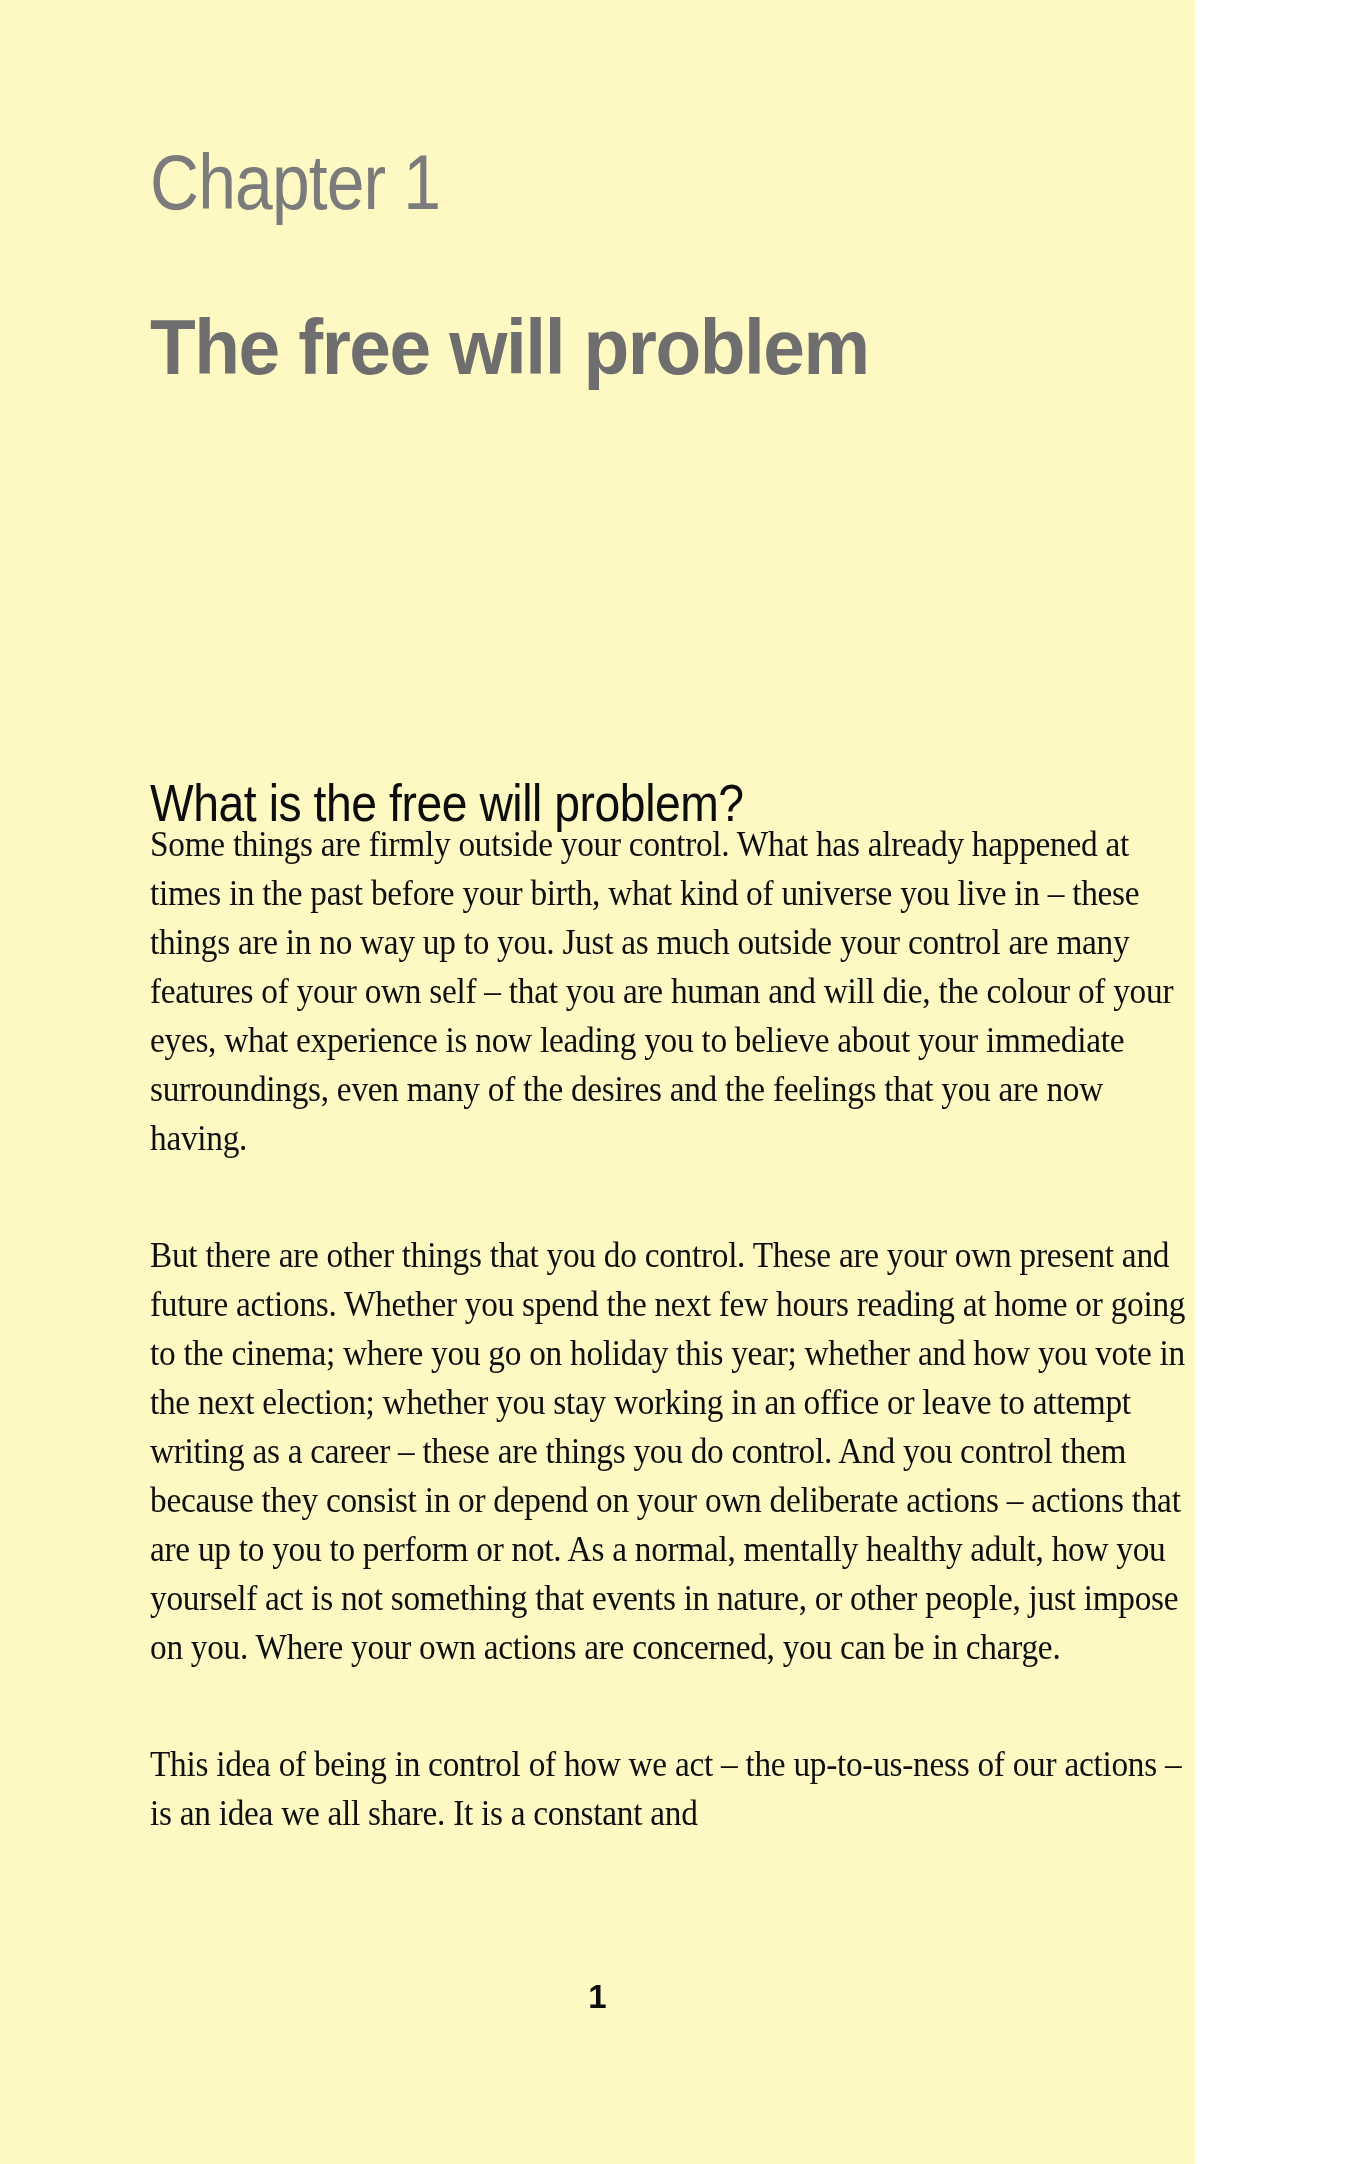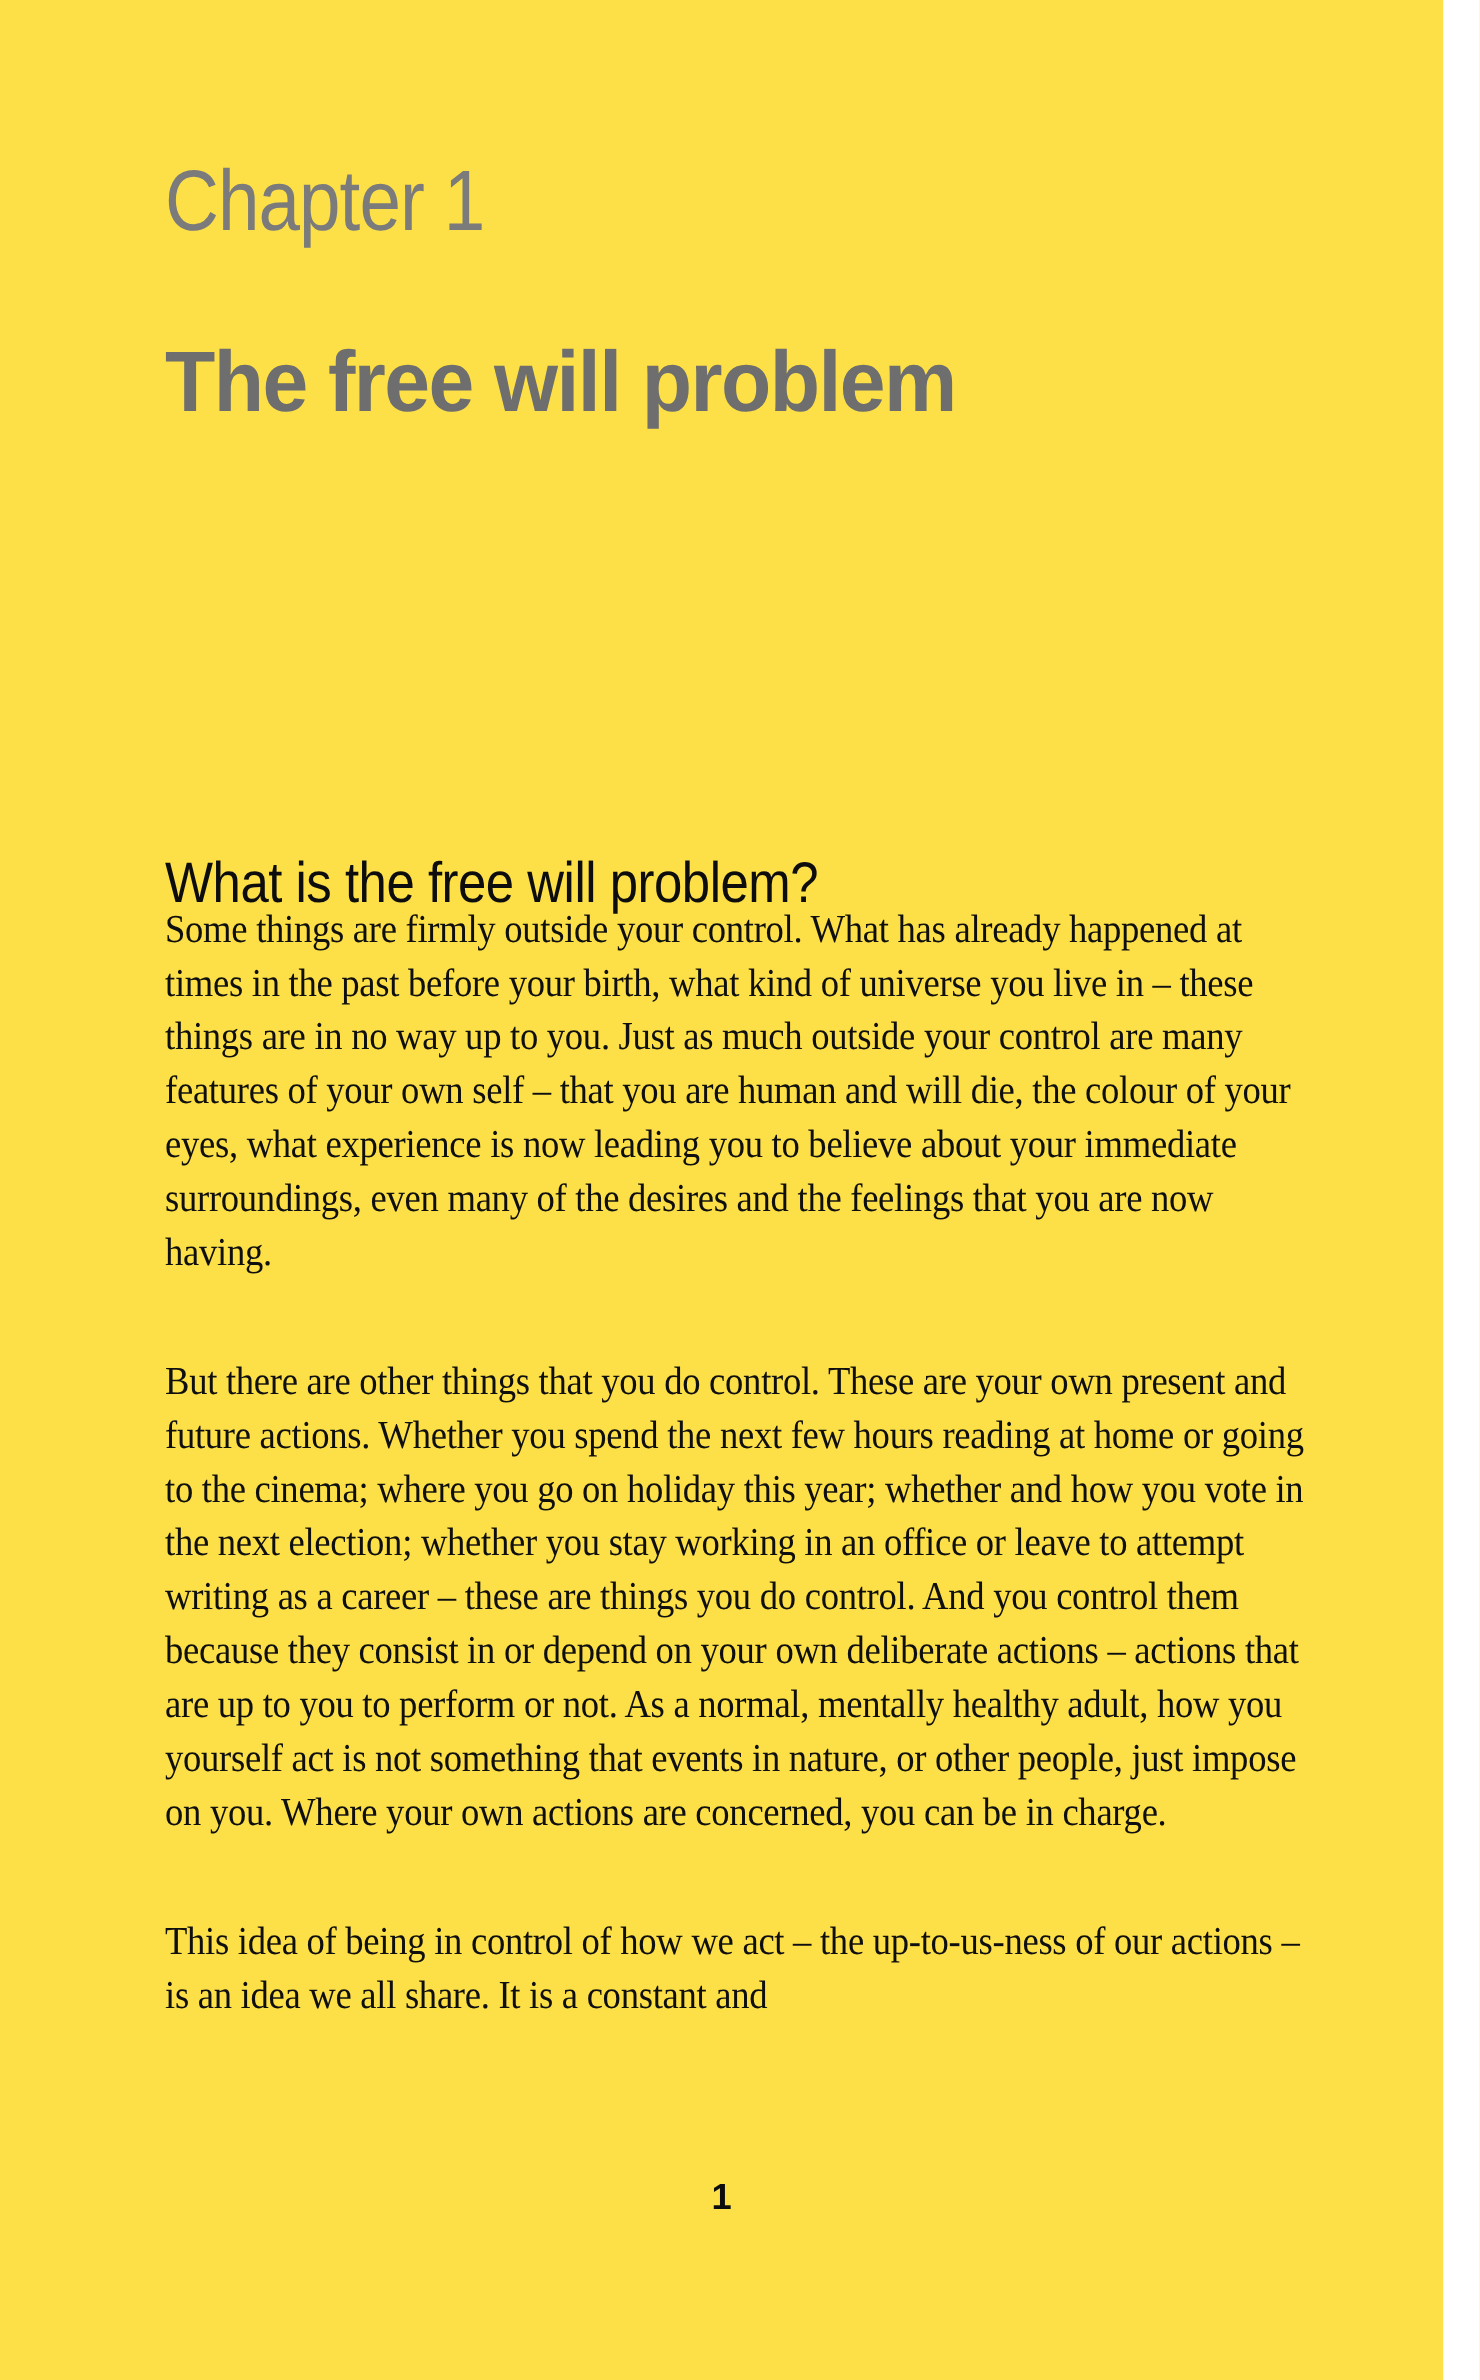--- a/index.html
+++ b/index.html
@@ -2,23 +2,23 @@
 <html><head>
 <meta charset="utf-8">
 <style>
   html, body {
     margin: 0;
     padding: 0;
     background: #ffffff;
   }
   .page {
     position: relative;
-    width: 1312px;
+    width: 1195px;
     height: 2164px;
-    background: #fde047;
+    background: #fef9c3;
     overflow: hidden;
     font-family: "Liberation Serif", serif;
   }
   .chapter-label {
     position: absolute;
     left: 150px;
     top: 143px;
     font-family: "Liberation Sans", sans-serif;
     font-size: 78px;
     line-height: 1;

